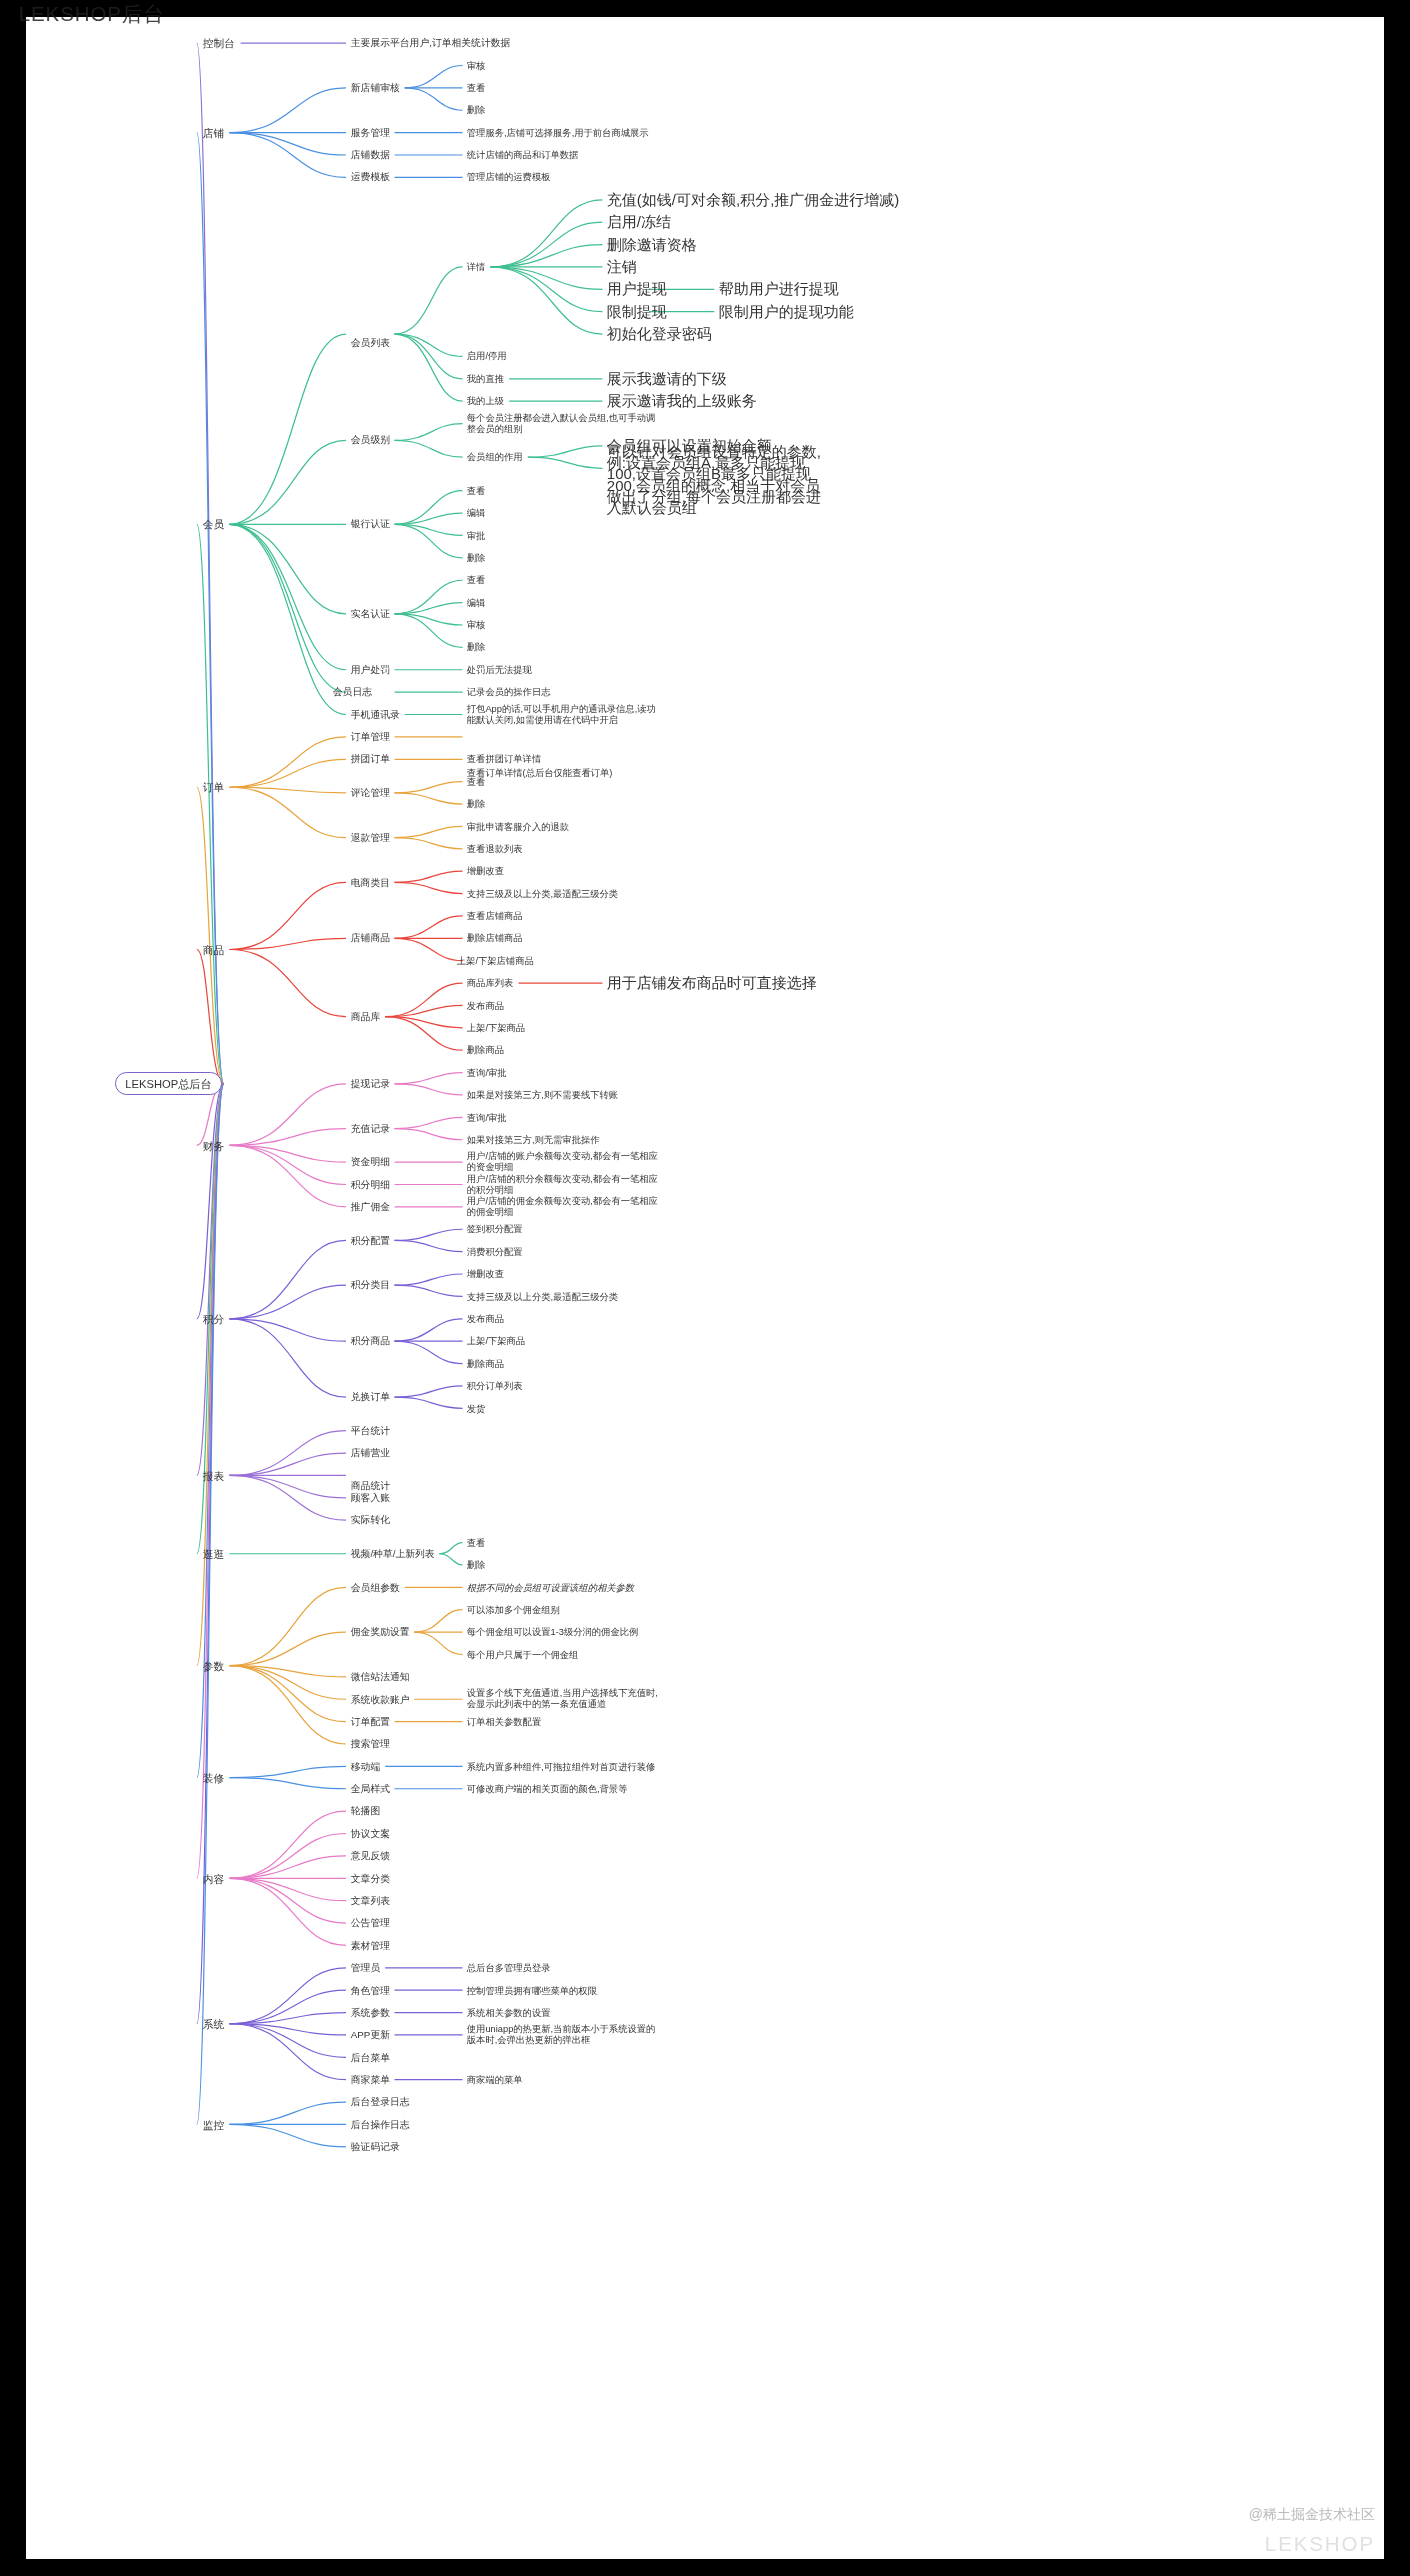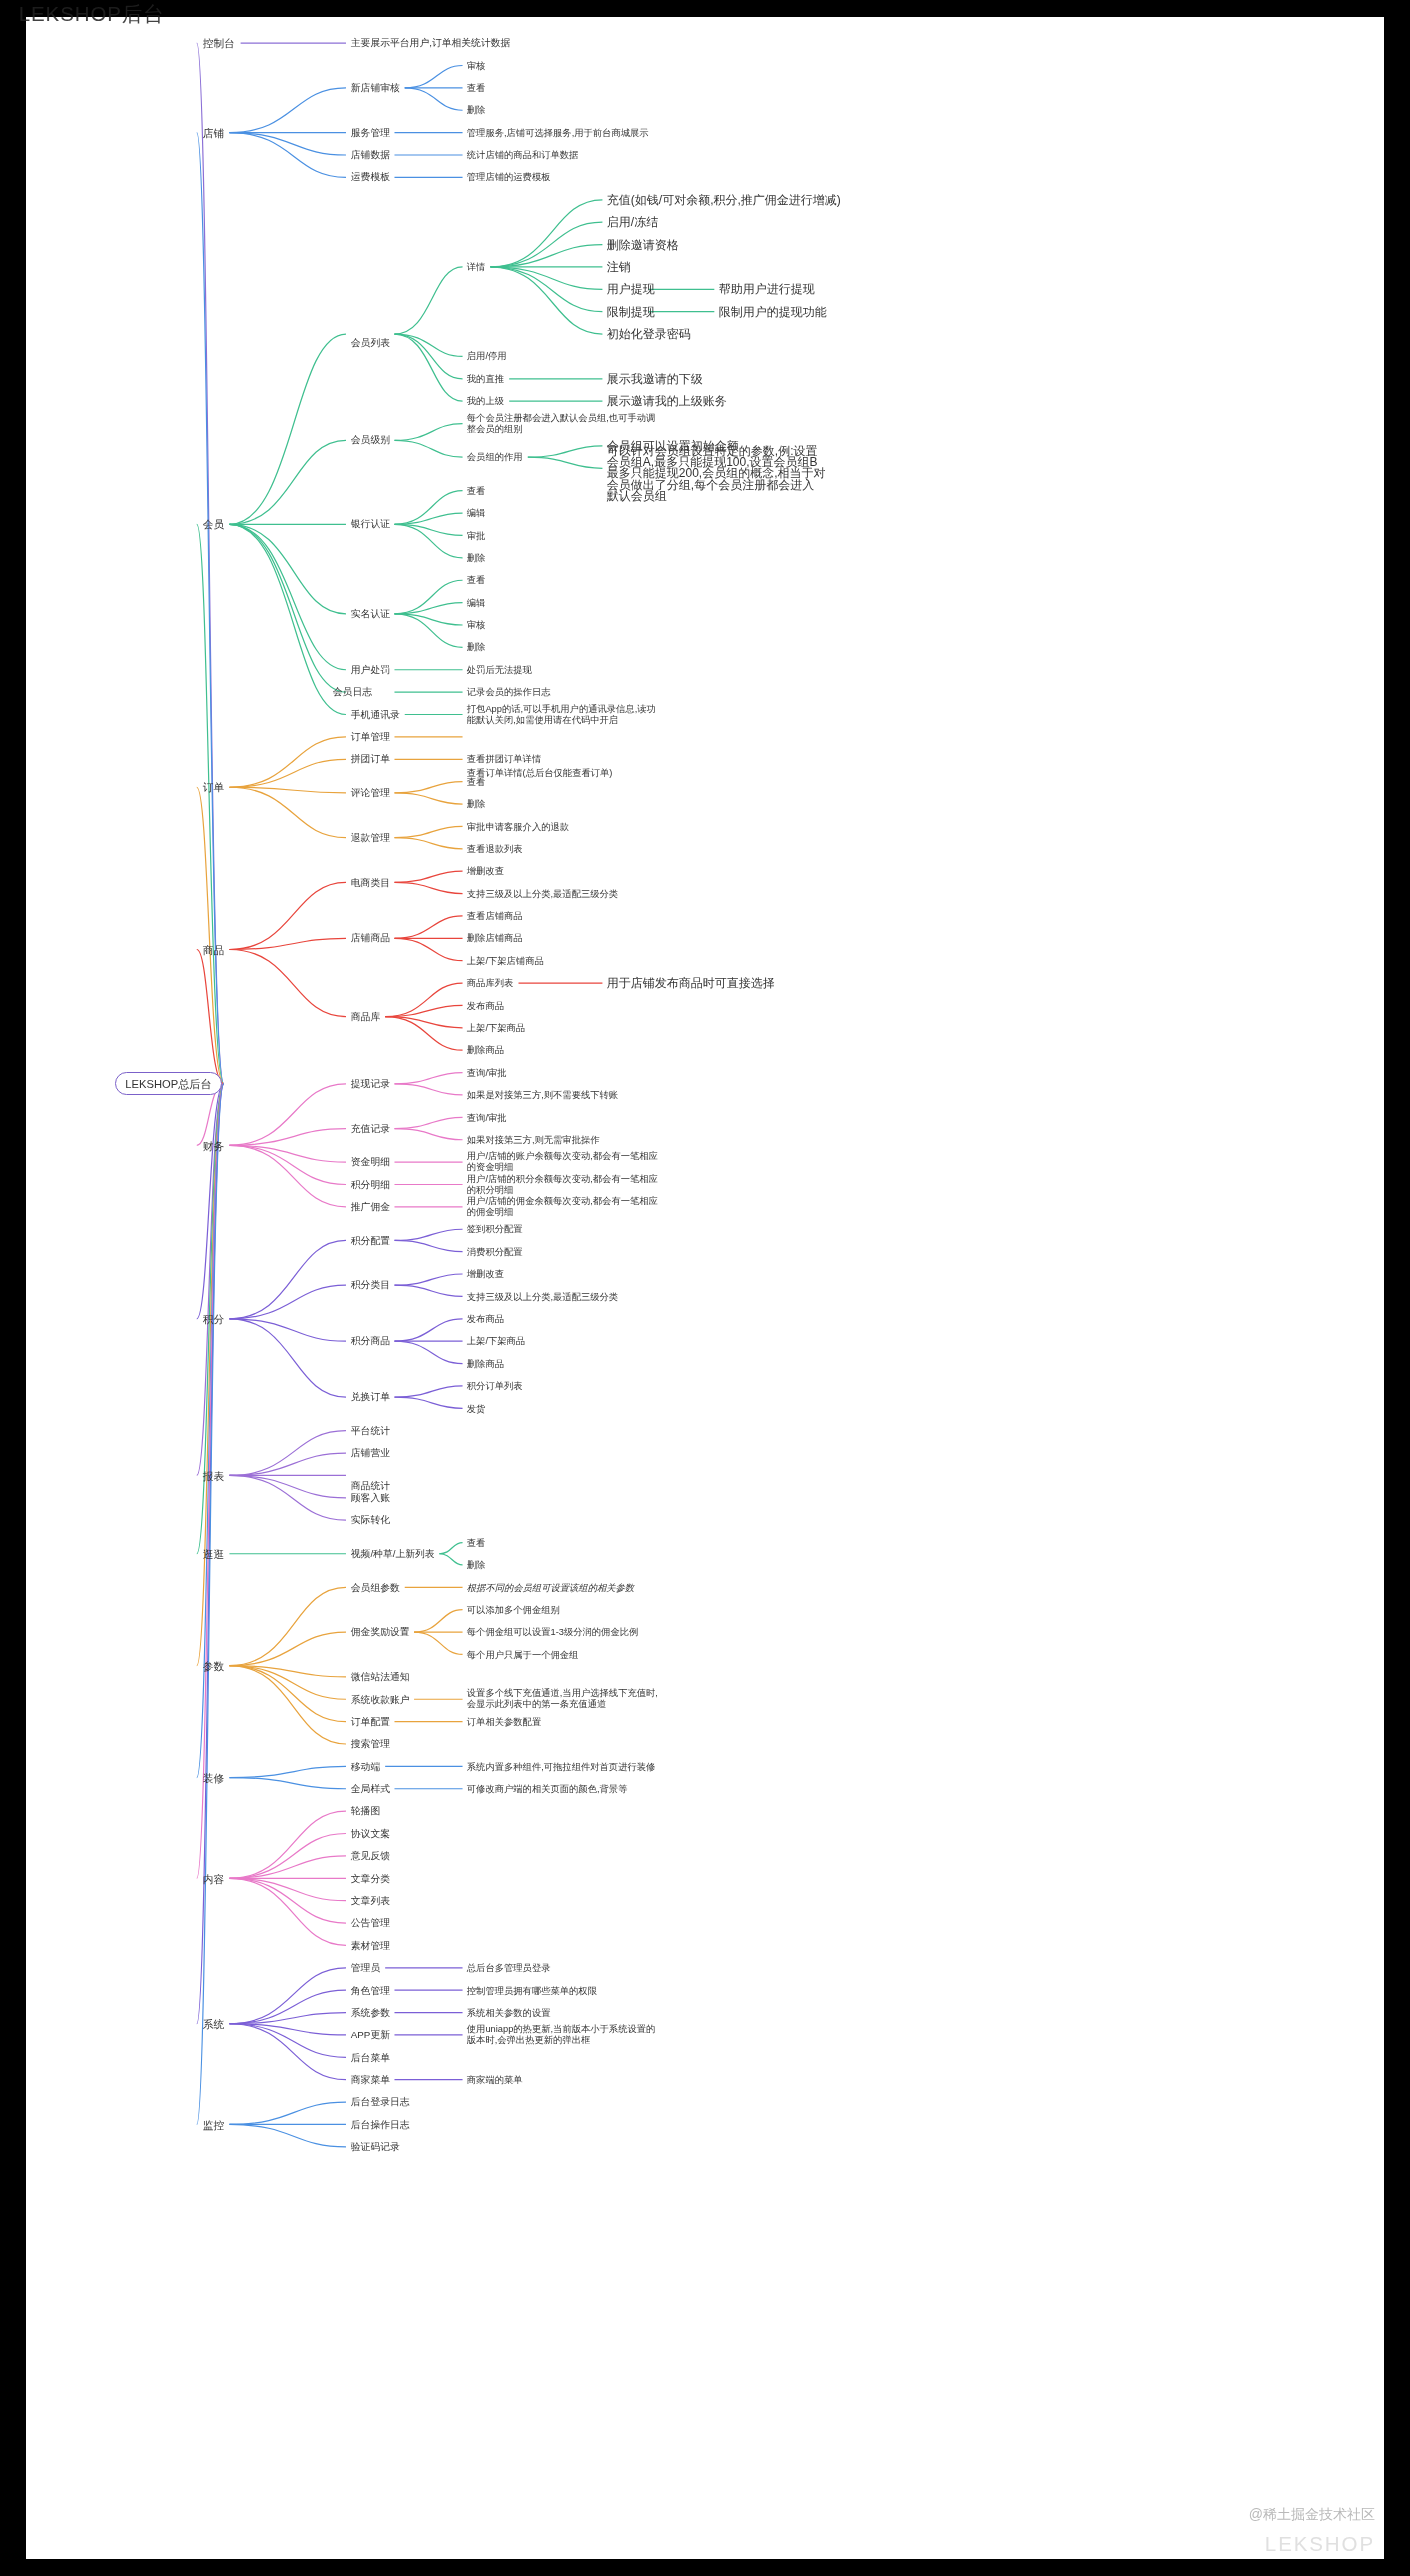--- a/index.html
+++ b/index.html
@@ -8,21 +8,21 @@
   #sheet{position:absolute;left:26px;top:17px;width:1358px;height:2542px;background:#fff;}
   #watermark-top{position:absolute;left:18.7px;top:0px;color:#222;font-size:20.5px;letter-spacing:0.9px;opacity:.85;}
   #watermark-bottom{position:absolute;right:35px;bottom:52px;color:#b9b9b9;font-size:14px;}
   #watermark-bottom2{position:absolute;right:35px;bottom:20.5px;color:#e0e0e0;font-size:20.5px;letter-spacing:1.9px;}
   svg#edges{position:absolute;left:0;top:0;width:1358px;height:2542px;}
   .node{position:absolute;font-size:10.3px;line-height:12px;color:#222;white-space:pre;}
   .root{border:0.9px solid #7b61c9;border-radius:12px;background:#fff;padding:4.7px 9.3px;font-size:11.2px;color:#333;}
   .lvl1{padding:1.9px 3.7px;font-size:10.7px;color:#333;}
   .lvl2{padding:0.9px 2.8px;font-size:9.8px;color:#333;}
   .lvl3{padding:0.9px 2.8px;font-size:9.3px;color:#333;}
-  .lvl4{padding:0.9px 2.8px;font-size:12px;color:#333;}
+  .lvl4{padding:0.9px 2.8px;font-size:15px;color:#333;}
   .wrapnode{white-space:normal;width:196px;line-height:11.2px;}
   .wrapnode2{white-space:normal;width:219px;line-height:11.2px;}
 </style>
 </head>
 <body>
 
 <div id="canvas">
   <div id="sheet">
     <svg id="edges" viewBox="0 0 1456 2726" width="1358" height="2542">
         <path d="M212,1144 C196.05,1144 196.05,28 183,28" fill="none" stroke="#8b6fd6" stroke-width="1.3"></path>
@@ -245,21 +245,21 @@
         <div class="node lvl2" style="left: 322px; top: 814px;">退款管理</div>
         <div class="node lvl3" style="left: 438px; top: 803px;">审批申请客服介入的退款</div>
         <div class="node lvl3" style="left: 438px; top: 825px;">查看退款列表</div>
         <div class="node lvl1" style="left: 173px; top: 925px;">商品</div>
         <div class="node lvl2" style="left: 322px; top: 859px;">电商类目</div>
         <div class="node lvl3" style="left: 438px; top: 847px;">增删改查</div>
         <div class="node lvl3" style="left: 438px; top: 870px;">支持三级及以上分类,最适配三级分类</div>
         <div class="node lvl2" style="left: 322px; top: 914px;">店铺商品</div>
         <div class="node lvl3" style="left: 438px; top: 892px;">查看店铺商品</div>
         <div class="node lvl3" style="left: 438px; top: 914px;">删除店铺商品</div>
-        <div class="node lvl3" style="left: 438px; top: 937px;">上架/下架店铺商品</div>
+        <div class="node lvl3" style="left: 428px; top: 937px;">上架/下架店铺商品</div>
         <div class="node lvl2" style="left: 322px; top: 993px;">商品库</div>
         <div class="node lvl3" style="left: 438px; top: 959px;">商品库列表</div>
         <div class="node lvl4" style="left: 578px; top: 959px;">用于店铺发布商品时可直接选择</div>
         <div class="node lvl3" style="left: 438px; top: 982px;">发布商品</div>
         <div class="node lvl3" style="left: 438px; top: 1004px;">上架/下架商品</div>
         <div class="node lvl3" style="left: 438px; top: 1026px;">删除商品</div>
         <div class="node lvl1" style="left: 173px; top: 1121px;">财务</div>
         <div class="node lvl2" style="left: 322px; top: 1060px;">提现记录</div>
         <div class="node lvl3" style="left: 438px; top: 1049px;">查询/审批</div>
         <div class="node lvl3" style="left: 438px; top: 1071px;">如果是对接第三方,则不需要线下转账</div>

